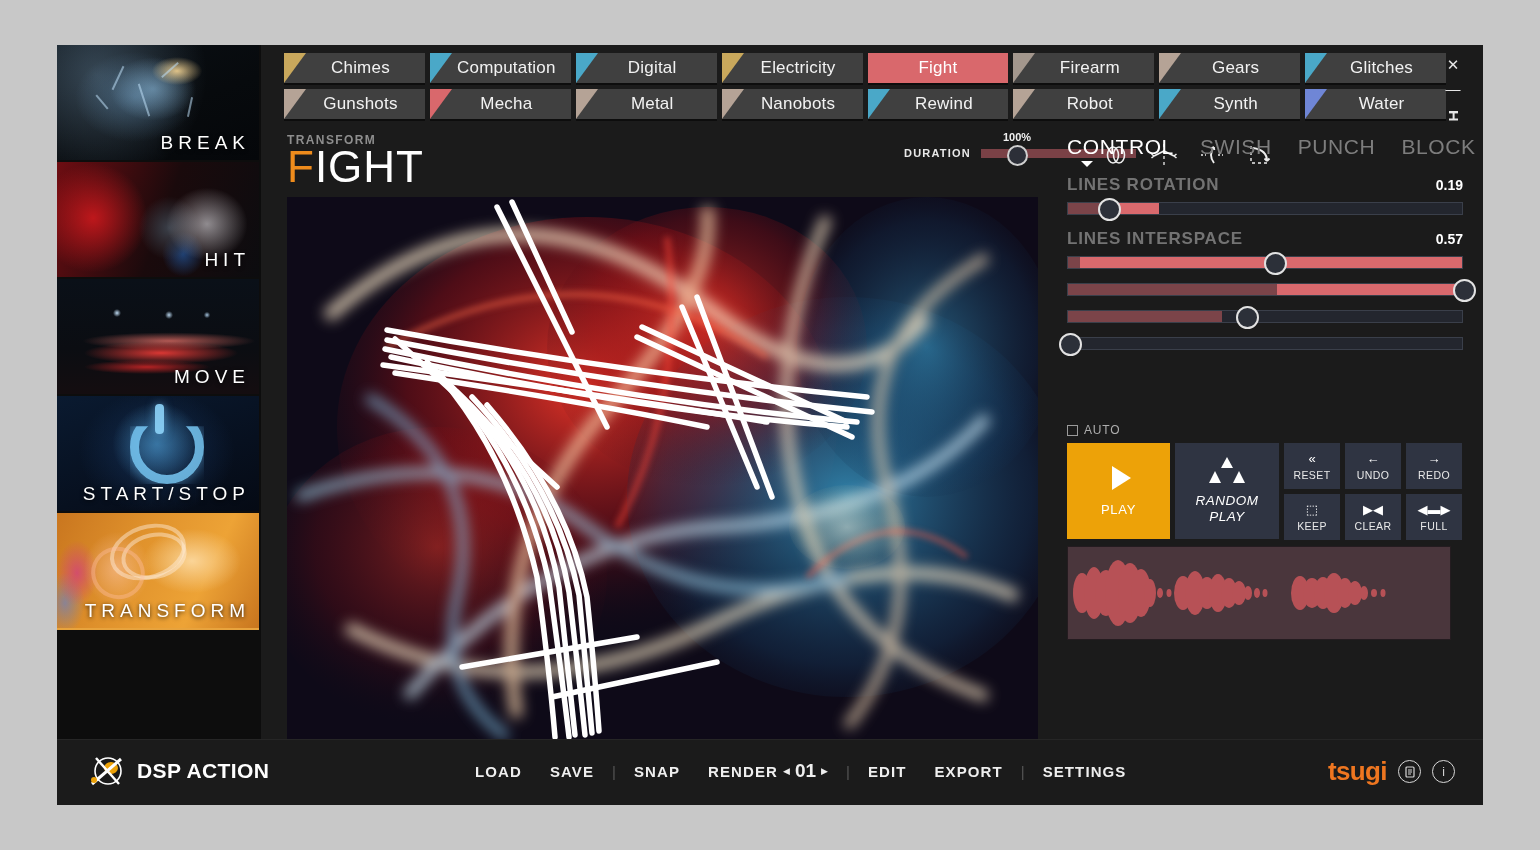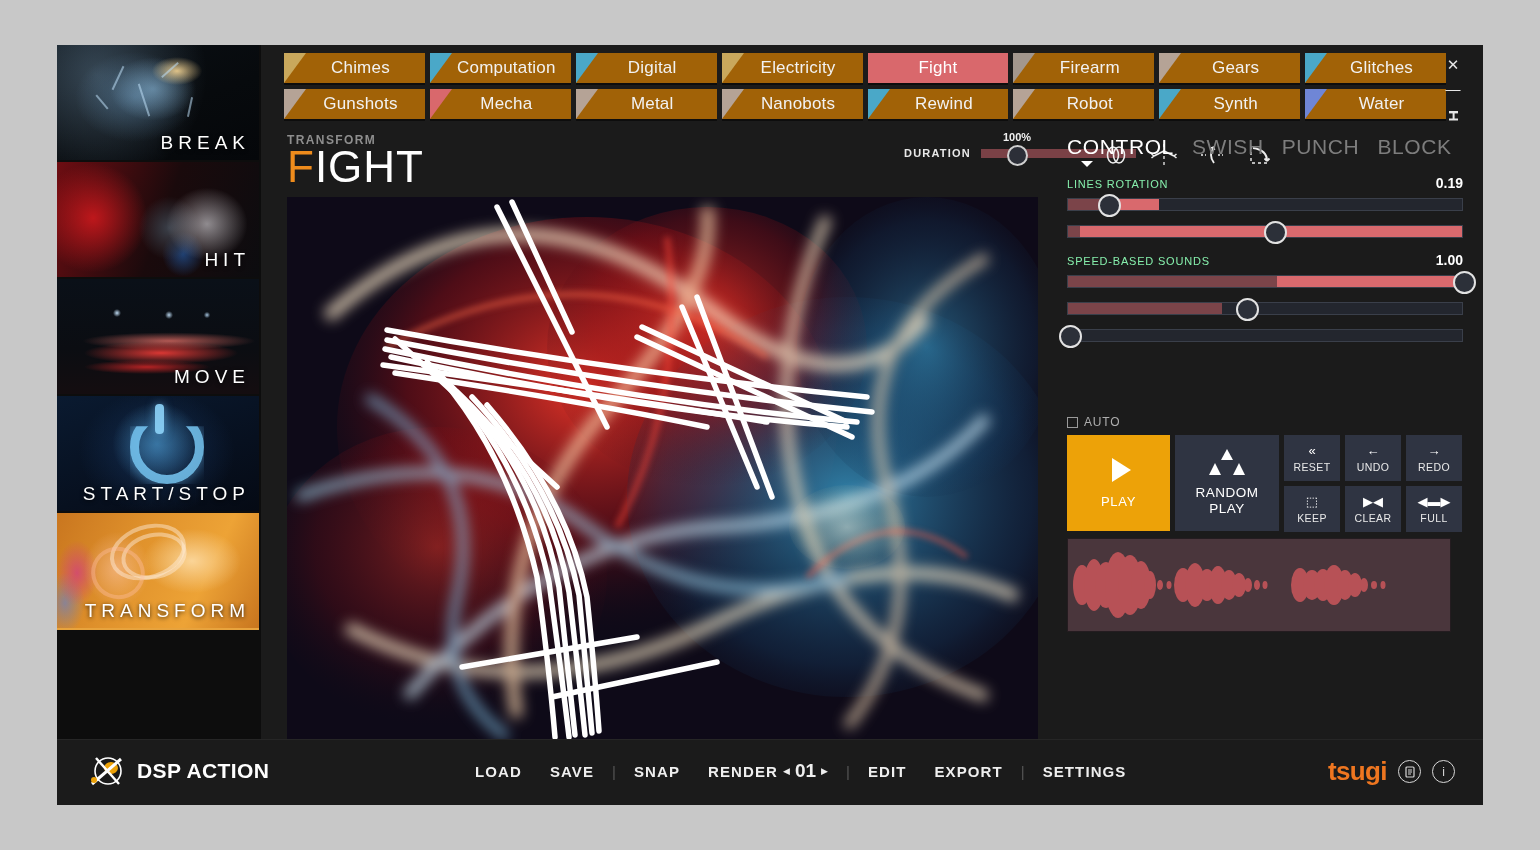--- a/index.html
+++ b/index.html
@@ -87,21 +87,21 @@
       linear-gradient(115deg,#c9761f 0%,#e0922c 38%,#eda336 70%,#c8751e 100%);
   }
   .art-transform .swirl{
     position:absolute;border-radius:50%;border:4px solid rgba(255,240,225,.45);
   }
 
   
   .tabs{position:absolute;left:227px;top:8px;width:1162px;}
   .tabrow{display:flex;gap:5px;margin-bottom:6px;}
   .tab{
-    position:relative;width:141px;height:30px;background:#a16207;
+    position:relative;width:141px;height:30px;background:#404040;
     display:flex;align-items:center;justify-content:center;cursor:pointer;
     box-shadow:0 2px 0 rgba(0,0,0,.5);
   }
   .tab .tlabel{
     color:#f2f2f2;font-size:17px;font-weight:400;letter-spacing:.2px;
     font-family:"Liberation Sans",sans-serif;padding-left:12px;
   }
   .tab .corner{
     position:absolute;left:0;top:0;width:0;height:0;
     border-left:22px solid #888;border-bottom:30px solid transparent;
@@ -132,31 +132,31 @@
 
   
   .canvas{
     position:absolute;left:230px;top:152px;width:751px;height:542px;overflow:hidden;
     background:#120a14;
   }
   .cvart{position:absolute;inset:0;}
 
   
   .panel{position:absolute;left:1010px;top:90px;width:396px;}
-  .ptabs{display:flex;gap:18px;align-items:flex-start;}
+  .ptabs{display:flex;gap:26px;align-items:flex-start;}
   .ptab{color:#7d7d7d;font-size:21px;letter-spacing:.6px;cursor:pointer;position:relative;padding-bottom:8px;}
   .ptab.active{color:#fff;}
   .ptab.active:after{
     content:"";position:absolute;left:14px;bottom:0;width:0;height:0;
     border-left:6px solid transparent;border-right:6px solid transparent;border-top:6px solid #fff;
   }
   .slider{margin-top:14px;}
   .slider:first-of-type{margin-top:8px;}
   .srow{display:flex;justify-content:space-between;align-items:baseline;margin-bottom:7px;}
-  .sname{color:#86efac;font-size:11px;font-weight:400;letter-spacing:.8px;}
+  .sname{color:#737373;font-size:17px;font-weight:700;letter-spacing:.8px;}
   .sval{color:#fff;font-size:14px;font-weight:700;}
   .strack{
     position:relative;height:11px;background:#23262e;border:1px solid #3a3f4a;cursor:pointer;
   }
   .sfill-dim{position:absolute;left:0;top:0;bottom:0;background:#7b4449;}
   .sfill-hot{position:absolute;top:0;bottom:0;background:#d9696d;}
   .shandle{
     position:absolute;top:-5px;width:19px;height:19px;border-radius:50%;
     background:#2c3039;border:2px solid #e2e2e2;margin-left:-9px;
   }
@@ -169,21 +169,21 @@
   .play-btn{
     width:103px;height:96px;background:#eda208;display:flex;flex-direction:column;
     align-items:center;justify-content:center;cursor:pointer;
   }
   .play-tri{width:0;height:0;border-left:19px solid #fff;border-top:12px solid transparent;border-bottom:12px solid transparent;margin-bottom:12px;margin-left:5px;}
   .play-lbl{color:#fff;font-size:13px;letter-spacing:.7px;}
   .rand-btn{
     width:104px;height:96px;background:#2f3442;display:flex;flex-direction:column;
     align-items:center;justify-content:center;cursor:pointer;
   }
-  .rand-lbl{color:#fff;font-size:13.5px;line-height:16px;text-align:center;letter-spacing:.5px;margin-top:8px;}
+  .rand-lbl{color:#fff;font-size:13.5px;line-height:16px;text-align:center;letter-spacing:.5px;margin-top:8px;font-style:italic;}
   .minigrid{display:grid;grid-template-columns:repeat(3,56px);grid-template-rows:46px 46px;gap:5px;}
   .minibtn{
     background:#2f3442;display:flex;flex-direction:column;align-items:center;justify-content:center;
     cursor:pointer;
   }
   .minibtn .mlbl{color:#e9e9e9;font-size:10.5px;letter-spacing:.4px;margin-top:3px;}
   .minibtn .micon{color:#fff;font-size:13px;line-height:13px;height:14px;display:flex;align-items:center;}
 
   .wave{
     margin-top:6px;width:382px;height:92px;background:#4a363c;position:relative;overflow:hidden;
@@ -458,31 +458,31 @@
               <div class="sname">LINES ROTATION</div>
               <div class="sval">0.19</div>
             </div>
             <div class="strack">
               <div class="sfill-dim" style="width:10%"></div>
               <div class="sfill-hot" style="left:10%;width:13%"></div>
               <div class="shandle" style="left:10%"></div>
             </div>
           </div>
           <div class="slider">
+            <div class="srow">
+              <div class="sname">LINES INTERSPACE</div>
+              <div class="sval">0.57</div>
+            </div>
             <div class="strack">
               <div class="sfill-dim" style="width:3%"></div>
               <div class="sfill-hot" style="left:3%;width:97%"></div>
               <div class="shandle" style="left:52%"></div>
             </div>
           </div>
           <div class="slider">
-            <div class="srow">
-              <div class="sname">SPEED-BASED SOUNDS</div>
-              <div class="sval">1.00</div>
-            </div>
             <div class="strack">
               <div class="sfill-dim" style="width:53%"></div>
               <div class="sfill-hot" style="left:53%;width:47%"></div>
               <div class="shandle" style="left:100%"></div>
             </div>
           </div>
           <div class="slider">
             <div class="strack">
               <div class="sfill-dim" style="width:39%"></div>
               <div class="sfill-hot" style="left:39%;width:0%"></div>

